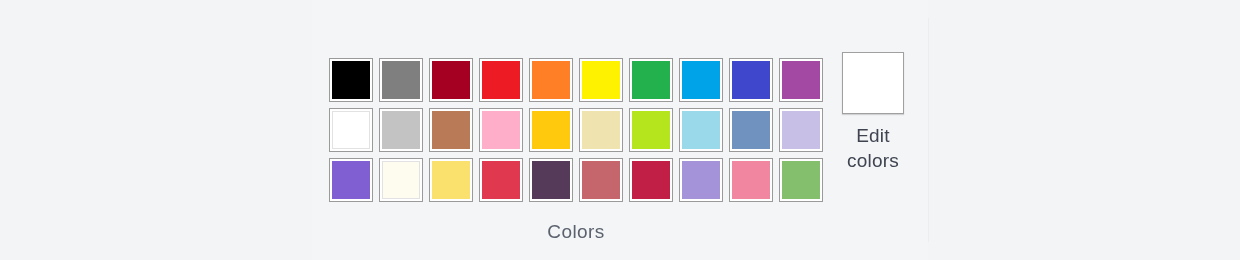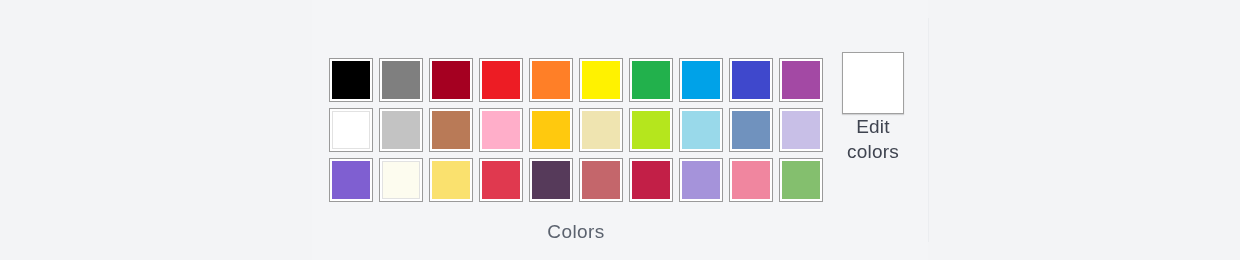--- a/index.html
+++ b/index.html
@@ -125,20 +125,21 @@
         #00ff00 35%,
         #00ff88 43%,
         #00ffff 52%,
         #0088ff 61%,
         #0000ff 70%,
         #8800ff 79%,
         #ff00ff 88%,
         #ff0088 100%);
   }
   #edit-colors-label {
+    margin-top: 9px;
     font-size: 19px;
     line-height: 25px;
     color: #3f4450;
     text-align: center;
     letter-spacing: 0.2px;
     white-space: pre-line;
   }
 
   
   #group-label {

